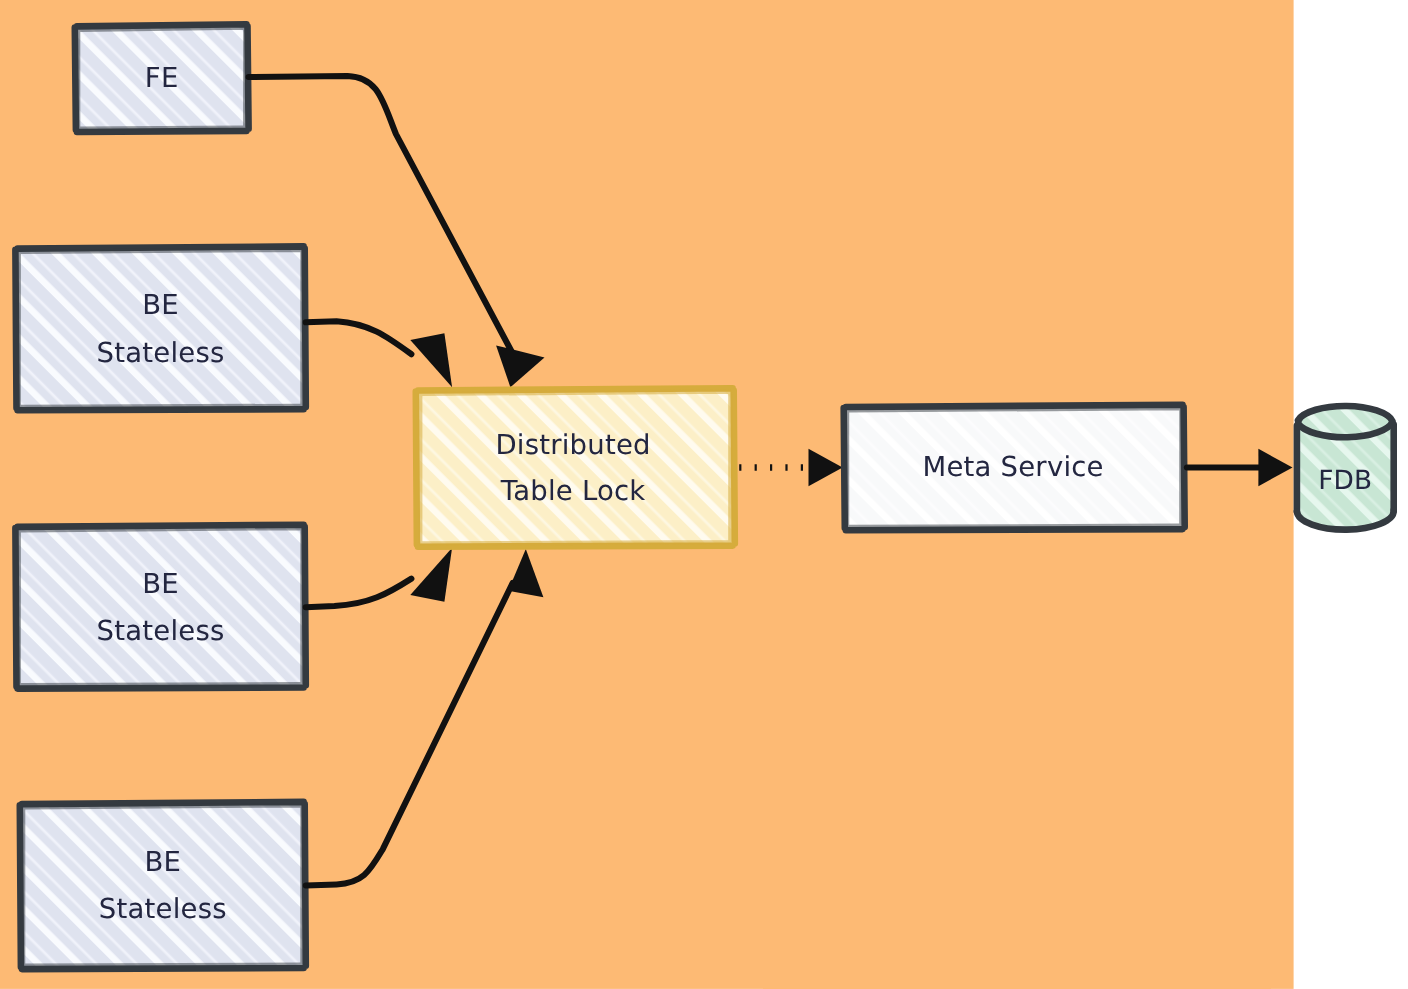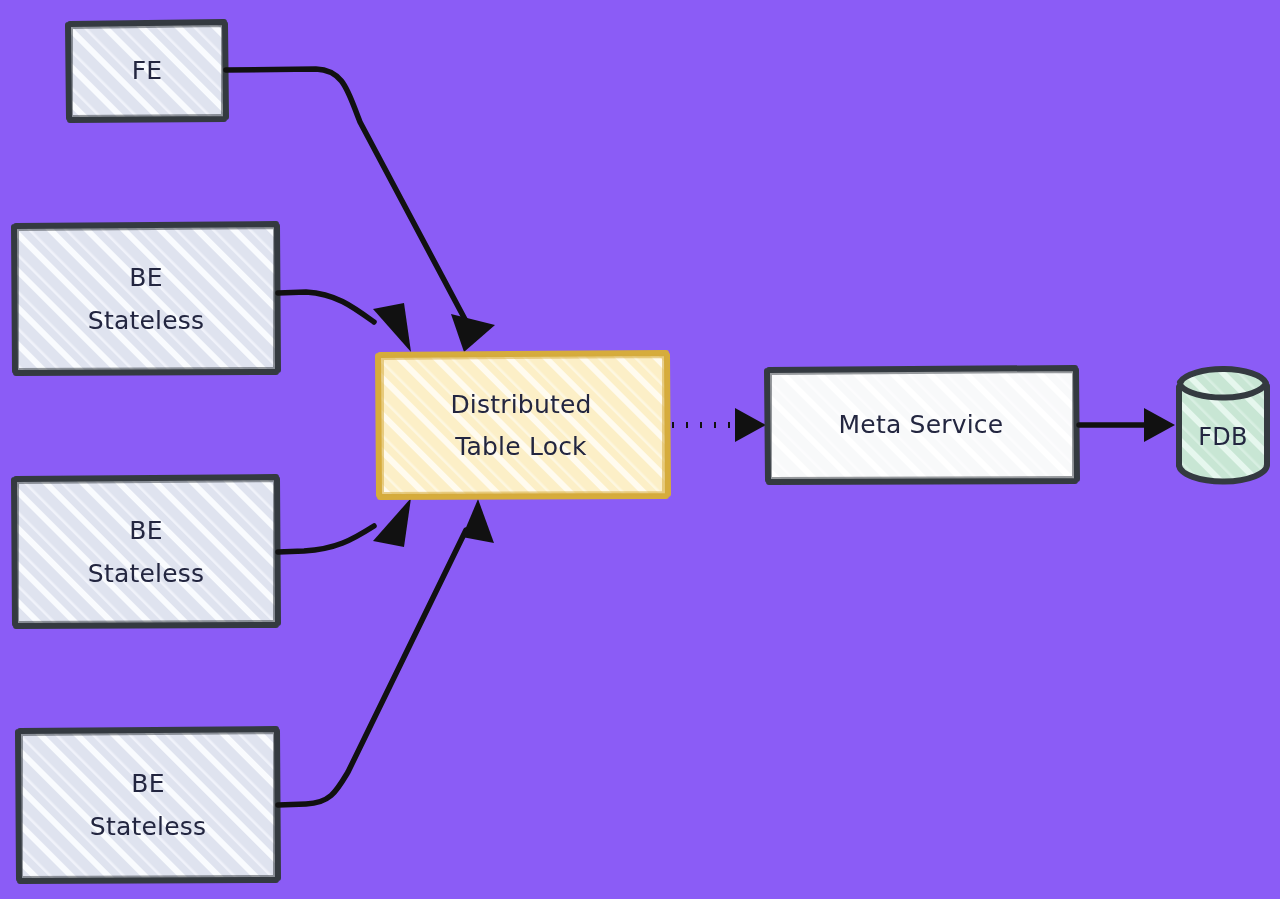--- a/index.html
+++ b/index.html
@@ -9,23 +9,23 @@
     background: #ffffff;
   }
   body {
     width: 1280px;
     height: 899px;
     overflow: hidden;
     font-family: "DejaVu Sans", sans-serif;
   }
   #diagram-root {
     position: relative;
-    width: 1280px;
+    width: 1176px;
     height: 899px;
-    background: #8b5cf6;
+    background: #fdba74;
   }
   svg#diagram-canvas {
     display: block;
     width: 1280px;
     height: 899px;
   }
   .node-label {
     font-family: "DejaVu Sans", sans-serif;
     font-size: 25px;
     fill: #232640;

